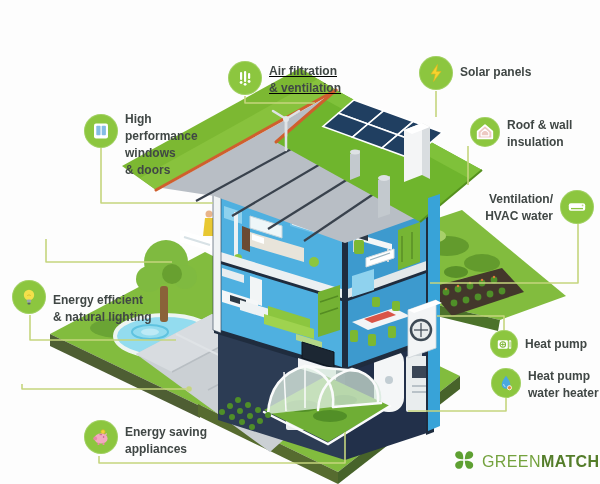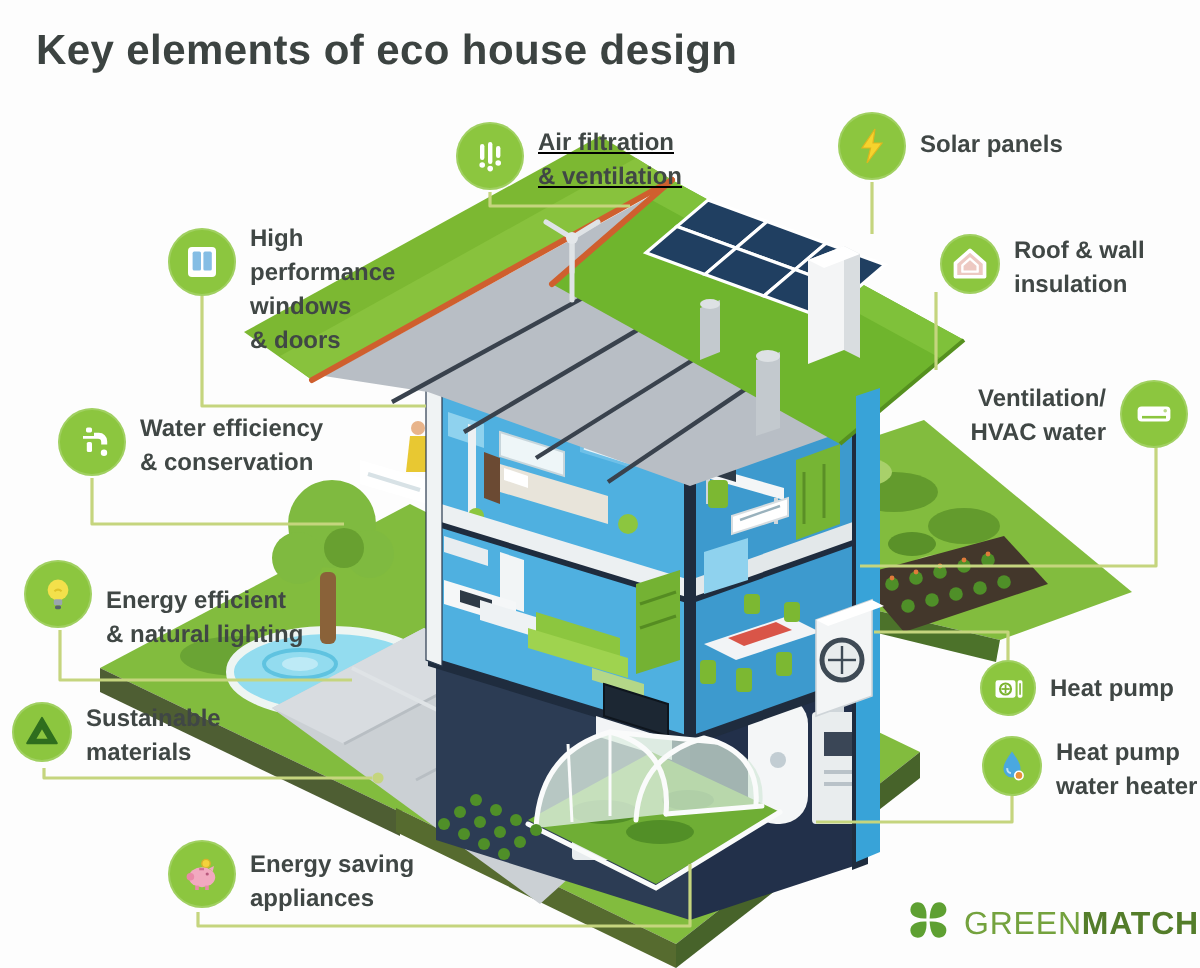--- a/index.html
+++ b/index.html
@@ -289,21 +289,20 @@
     <polyline points="578,223 578,283 430,283"></polyline>
     <polyline points="30,315 30,340 176,340"></polyline>
     <polyline points="22,384 22,389 186,389"></polyline>
     <circle cx="189" cy="389" r="2.8" fill="#c5d57e" stroke="none"></circle>
     <polyline points="504,330 504,316 437,316"></polyline>
     <polyline points="506,398 506,411 408,411"></polyline>
     <polyline points="99,456 99,463 345,463 345,432"></polyline>
   </g>
 </svg>
 
-<div class="title">Key elements of eco house design</div>
 
 <div class="callout" style="left:228px;top:61px;text-decoration:underline;">
   <div class="co-icon sz34">
     <svg width="22" height="22" viewBox="0 0 22 22" fill="#fff">
       <rect x="6" y="5" width="2.2" height="8" rx="1.1"></rect>
           <rect x="10" y="4" width="2.2" height="11" rx="1.1"></rect>
           <rect x="14" y="6" width="2.2" height="6" rx="1.1"></rect>
       <circle cx="7.1" cy="15.5" r="1.4"></circle>
           <circle cx="11.1" cy="17.3" r="1.4"></circle>
           <circle cx="15.1" cy="14.5" r="1.4"></circle>
@@ -340,32 +339,20 @@
   <div class="co-icon sz30">
     <svg width="20" height="20" viewBox="0 0 22 22">
       <path d="M11 3.5 L19 10.5 V18 H3 V10.5 Z" fill="#edc9c2" stroke="#fff" stroke-width="2" stroke-linejoin="round"></path>
       <path d="M11 8 L15.2 11.7 V15.2 H6.8 V11.7 Z" fill="none" stroke="#fff" stroke-width="1.3" stroke-linejoin="round"></path>
     </svg>
   </div>
   <div class="co-label">Roof &amp; wall
 insulation</div>
 </div>
 
-<div class="callout" style="left:29px;top:204px;">
-  <div class="co-icon sz34">
-    <svg width="22" height="22" viewBox="0 0 22 22" fill="#fff">
-      <rect x="8" y="3.8" width="3" height="2.4" rx="0.8"></rect>
-      <path d="M6.5 8 h5.5 v-1.6 h2.4 a4.2 4.2 0 0 1 4.2 4.2 v1.6 h-3 v-1.2 a1.6 1.6 0 0 0 -1.6 -1.6 H6.5 Z"></path>
-      <rect x="8.4" y="11" width="2.6" height="5" rx="0.8"></rect>
-      <circle cx="17" cy="16.4" r="1.6"></circle>
-    </svg>
-  </div>
-  <div class="co-label" style="margin-top:2px">Water efficiency
-&amp; conservation</div>
-</div>
 
 <div class="callout rev" style="left:456px;top:190px;width:138px;">
   <div class="co-icon sz34">
     <svg width="22" height="22" viewBox="0 0 22 22">
       <rect x="2.8" y="7.2" width="16.4" height="7.6" rx="2" fill="#fff"></rect>
       <line x1="5" y1="12.6" x2="17" y2="12.6" stroke="#8cc63f" stroke-width="1.3"></line>
       <circle cx="16.6" cy="9.4" r="0.9" fill="#bcd98a"></circle>
     </svg>
   </div>
   <div class="co-label" style="margin-top:1px;flex:1">Ventilation/
@@ -378,29 +365,20 @@
       <circle cx="11" cy="9" r="5.2" fill="#f3e04b"></circle>
       <path d="M9.2 9.6 q1.8 -1.6 3.6 0" fill="none" stroke="#dec32a" stroke-width="1"></path>
       <rect x="8.9" y="13.6" width="4.2" height="3" rx="0.8" fill="#9aa6ad"></rect>
       <rect x="9.5" y="16.8" width="3" height="1.8" rx="0.8" fill="#57626a"></rect>
     </svg>
   </div>
   <div class="co-label" style="margin-top:12px">Energy efficient
 &amp; natural lighting</div>
 </div>
 
-<div class="callout" style="left:6px;top:351px;">
-  <div class="co-icon sz30">
-    <svg width="20" height="20" viewBox="0 0 22 22">
-      <path d="M11 3.2 L19.2 17.2 H2.8 Z M11 8.6 L14.9 15.2 H7.1 Z" fill="#2f6e1e" fill-rule="evenodd" stroke="#2f6e1e" stroke-width="1" stroke-linejoin="round"></path>
-    </svg>
-  </div>
-  <div class="co-label">Sustainable
-materials</div>
-</div>
 
 <div class="callout" style="left:490px;top:330px;">
   <div class="co-icon sz28">
     <svg width="19" height="19" viewBox="0 0 22 22">
       <rect x="3.2" y="6" width="11.6" height="10" rx="1.4" fill="#fff"></rect>
       <circle cx="9" cy="11" r="3.2" fill="#fff" stroke="#7ab32e" stroke-width="1.2"></circle>
       <line x1="9" y1="8.6" x2="9" y2="13.4" stroke="#7ab32e" stroke-width="1"></line>
       <line x1="6.6" y1="11" x2="11.4" y2="11" stroke="#7ab32e" stroke-width="1"></line>
       <rect x="16" y="6" width="2.8" height="10" rx="1" fill="#fff"></rect>
       <line x1="17.4" y1="7.6" x2="17.4" y2="14.4" stroke="#7ab32e" stroke-width="0.9"></line>

